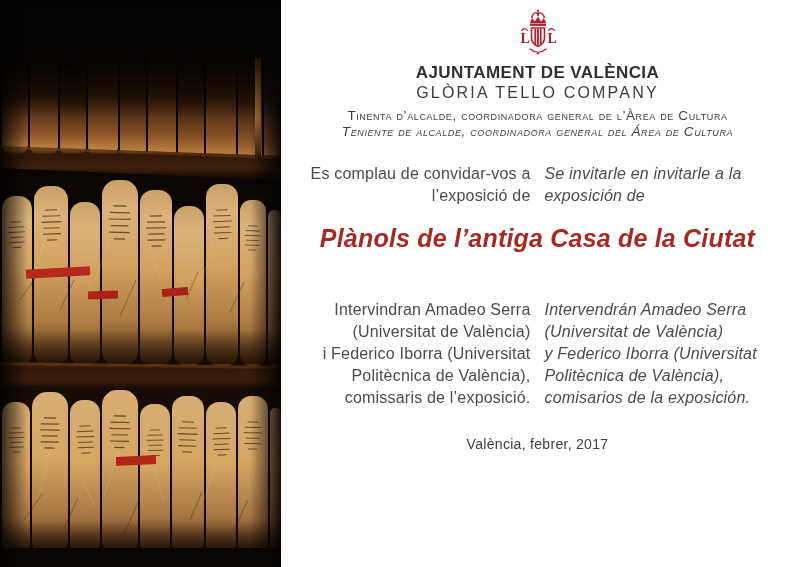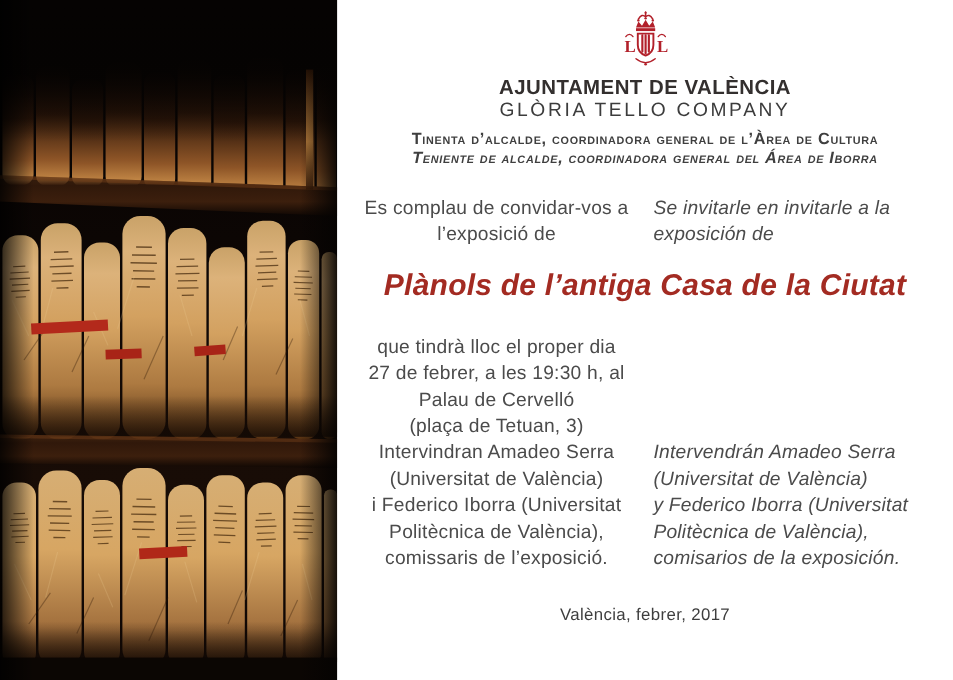--- a/index.html
+++ b/index.html
@@ -16,37 +16,37 @@
   .emblem{padding-top:9px;height:47px;}
   .org-title{
     margin:6px 0 0;font-size:17px;font-weight:700;color:#332f2e;
     letter-spacing:0.4px;line-height:21px;
   }
   .person-name{
     font-size:16px;color:#3c3c3c;letter-spacing:2.2px;
     line-height:19px;font-weight:400;
   }
   .role{font-variant:small-caps;font-variant-caps:small-caps;font-size:13.5px;
-    color:#3f3f3f;letter-spacing:0.6px;line-height:14.5px;font-weight:bold;}
+    color:#3f3f3f;letter-spacing:0.6px;line-height:14.5px;}
   .role-ca{margin-top:7px;}
   .role-es{margin-top:1px;font-style:italic;}
   .cols{
     display:grid;grid-template-columns:1fr 1fr;column-gap:14px;
     padding:0 16px;font-size:16px;line-height:22px;letter-spacing:0.2px;
   }
-  .col-ca{text-align:center;white-space:pre-line;}
+  .col-ca{text-align:right;white-space:pre-line;}
   .col-es{text-align:left;white-space:pre-line;font-style:italic;}
   .italic{font-style:italic;}
   .intro{margin-top:24px;}
   .exhibition-title{
     margin:16px 0 0;font-size:25px;font-weight:700;color:#a32b22;
     letter-spacing:0.2px;line-height:30px;font-style:italic;
   }
   .details{margin-top:26px;}
-  .speakers{}
+  .speakers{margin-top:20px;}
   .date-footer{margin-top:24px;font-size:14px;color:#3e3e3e;line-height:23px;letter-spacing:0.3px;}
 </style>
 </head>
 <body>
 
 <div class="card">
 
   <div class="photo">
     <svg width="281" height="567" viewBox="0 0 281 567" xmlns="http://www.w3.org/2000/svg">
       <defs>
@@ -217,36 +217,32 @@
           <circle cx="20" cy="44.5" r="1.1" fill="#b2202a" stroke="none"></circle>
         </g>
         <text x="2.5" y="34" font-size="14" font-weight="bold" fill="#b2202a" font-family="Liberation Serif, DejaVu Serif, serif">L</text>
         <text x="29.5" y="34" font-size="14" font-weight="bold" fill="#b2202a" font-family="Liberation Serif, DejaVu Serif, serif">L</text>
       </svg>
     </div>
 
     <h1 class="org-title">AJUNTAMENT DE VALÈNCIA</h1>
     <div class="person-name">GLÒRIA TELLO COMPANY</div>
     <div class="role role-ca">Tinenta d’alcalde, coordinadora general de l’Àrea de Cultura</div>
-    <div class="role role-es">Teniente de alcalde, coordinadora general del Área de Iborra</div>
+    <div class="role role-es">Teniente de alcalde, coordinadora general del Área de Cultura</div>
 
     <div class="cols intro">
       <div class="col-ca">Es complau de convidar-vos a
 l’exposició de</div>
       <div class="col-es italic">Se invitarle en invitarle a la
 exposición de</div>
     </div>
 
     <h2 class="exhibition-title">Plànols de l’antiga Casa de la Ciutat</h2>
 
     <div class="cols details">
-      <div class="col-ca">que tindrà lloc el proper dia
-27 de febrer, a les 19:30 h, al
-Palau de Cervelló
-(plaça de Tetuan, 3)</div>
     </div>
 
     <div class="cols speakers">
       <div class="col-ca">Intervindran Amadeo Serra
 (Universitat de València)
 i Federico Iborra (Universitat
 Politècnica de València),
 comissaris de l’exposició.</div>
       <div class="col-es">Intervendrán Amadeo Serra
 (Universitat de València)

